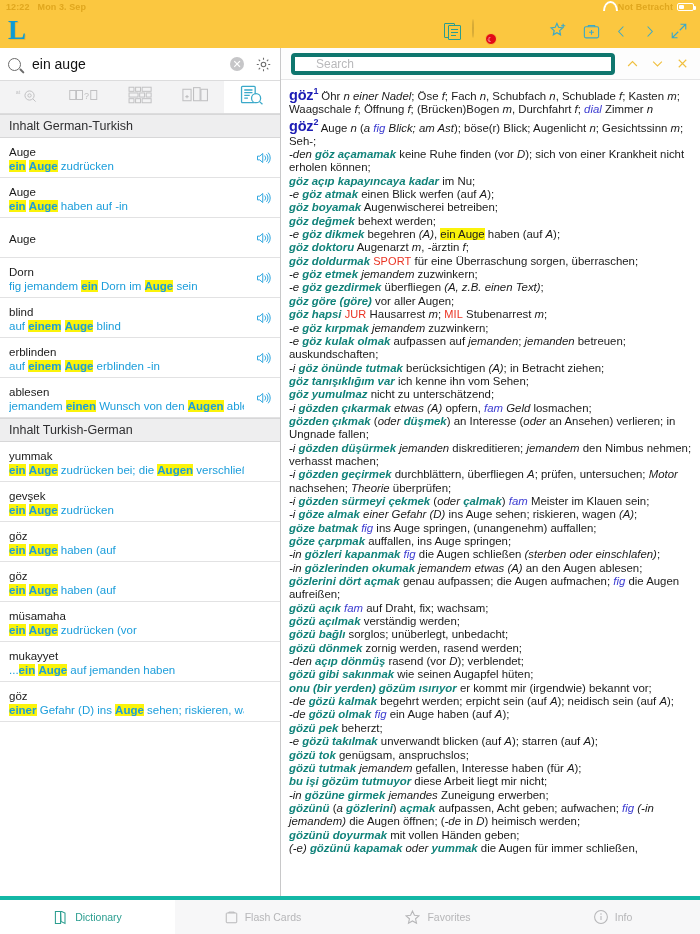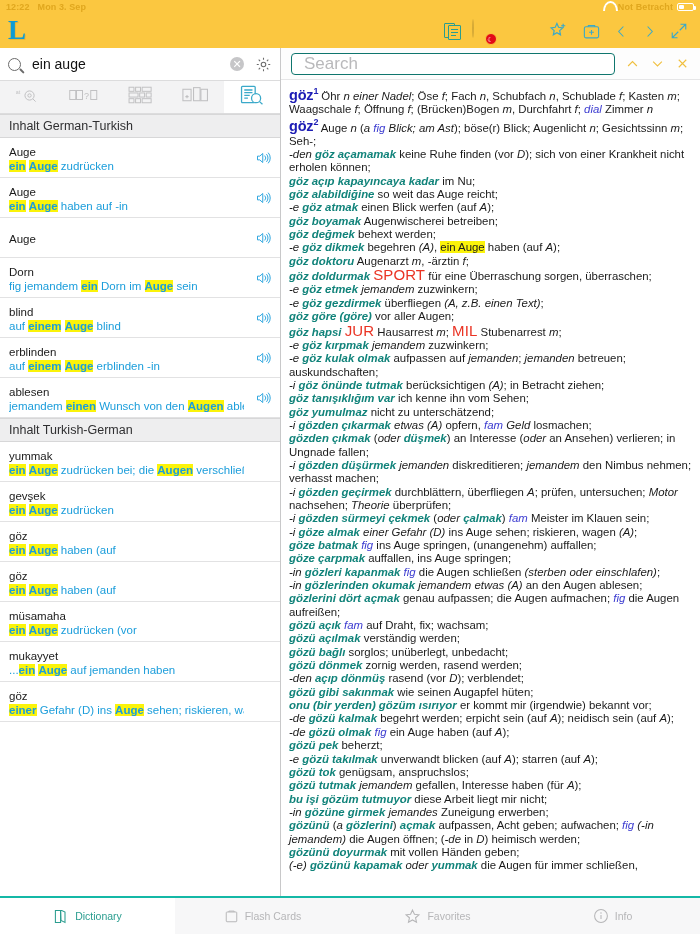--- a/index.html
+++ b/index.html
@@ -112,41 +112,41 @@
     width: 15px; height: 15px; color: #1b9ddb; cursor: pointer;
   }
 
   
   .right { flex: 1 1 auto; display: flex; flex-direction: column; background: #fff; min-width: 0;}
   .rsearch {
     height: 32px; flex: 0 0 32px; background: #fdfdfd; display: flex; align-items: center;
     padding: 0 10px 0 10px; gap: 10px; border-bottom: 1px solid #e6e6e7;
   }
   .rsearch input {
-    flex: 1 1 auto; height: 22px; border: 1px solid #0f766e; border-radius: 4px;
-    background: #fff; font-size: 17px; padding: 0 12px; outline: none; color:#333;
+    flex: 1 1 auto; height: 22px; border: 4px solid #0f766e; border-radius: 4px;
+    background: #fff; font-size: 12px; padding: 0 21px; outline: none; color:#333;
   }
   .rsearch input::placeholder { color: #b9b9bb; }
   .nav-ico { color: #f0c040; cursor: pointer; display:flex; align-items:center;}
 
   .article {
     flex: 1 1 auto; overflow: hidden; padding: 5px 8px 0 8px;
     font-size: 11.4px; line-height: 13.35px; color: #1a1a1a; position: relative;
   }
   .article p { margin: 0; }
   .hwd { color: #1d1db5; font-weight: bold; font-size: 14.5px; letter-spacing:-.2px;}
   .hwd sup { font-size: 9px; }
   .tr { color: #11837a; font-weight: bold; font-style: italic; }
   .it { font-style: italic; }
   .lbl { color: #3a3ad0; font-style: italic; }
-  .dom { color: #ea3323; font-size: 15px; letter-spacing:.1px;margin-top:44px;}
+  .dom { color: #ea3323; font-size: 11px; letter-spacing:.1px;margin-top:44px;}
 
   
   .tabbar {
-    height: 38px; flex: 0 0 38px; background: #f7f7f8; border-top: 2px solid #14b8a6;
+    height: 38px; flex: 0 0 38px; background: #f7f7f8; border-top: 4px solid #14b8a6;
     display: flex; align-items: stretch;
   }
   .tabbar .bt {
     flex: 1 1 0; display: flex; align-items: center; justify-content: center; gap: 6px;
     color: #b6b6b8; font-size: 10.5px; cursor: pointer;
   }
   .tabbar .bt.active { background: #ffffff; color: #2a9d8f; }
   .tabbar .bt .bico { display: flex; align-items: center; }
 </style>
 </head>
@@ -413,21 +413,20 @@
             </svg>
         </span>
       </div>
 
       <div class="article">
         <div id="article-body">
             <p><span class="hwd">göz<sup>1</sup></span> Öhr <span class="it">n einer Nadel</span>; Öse <span class="it">f</span>; Fach <span class="it">n</span>, Schubfach <span class="it">n</span>, Schublade <span class="it">f</span>; Kasten <span class="it">m</span>; Waagschale <span class="it">f</span>; Öffnung <span class="it">f</span>; (Brücken)Bogen <span class="it">m</span>, Durchfahrt <span class="it">f</span>; <span class="lbl">dial</span> Zimmer <span class="it">n</span></p>
             <p><span class="hwd">göz<sup>2</sup></span> Auge <span class="it">n</span> (<span class="it">a</span> <span class="lbl">fig</span> <span class="it">Blick; am Ast</span>); böse(r) Blick; Augenlicht <span class="it">n</span>; Gesichtssinn <span class="it">m</span>; Seh-;</p>
             <p><span class="it">-den</span> <span class="tr">göz açamamak</span> keine Ruhe finden (vor <span class="it">D</span>); sich von einer Krankheit nicht erholen können;</p>
             <p><span class="tr">göz açıp kapayıncaya kadar</span> im Nu;</p>
-            <p><span class="tr">göz alabildiğine</span> so weit das Auge reicht;</p>
             <p><span class="it">-e</span> <span class="tr">göz atmak</span> einen Blick werfen (auf <span class="it">A</span>);</p>
             <p><span class="tr">göz boyamak</span> Augenwischerei betreiben;</p>
             <p><span class="tr">göz değmek</span> behext werden;</p>
             <p><span class="it">-e</span> <span class="tr">göz dikmek</span> begehren <span class="it">(A)</span>, <mark>ein Auge</mark> haben (auf <span class="it">A</span>);</p>
             <p><span class="tr">göz doktoru</span> Augenarzt <span class="it">m</span>, -ärztin <span class="it">f</span>;</p>
             <p><span class="tr">göz doldurmak</span> <span class="dom">SPORT</span> für eine Überraschung sorgen, überraschen;</p>
             <p><span class="it">-e</span> <span class="tr">göz etmek</span> <span class="it">jemandem</span> zuzwinkern;</p>
             <p><span class="it">-e</span> <span class="tr">göz gezdirmek</span> überfliegen <span class="it">(A, z.B. einen Text)</span>;</p>
             <p><span class="tr">göz göre (göre)</span> vor aller Augen;</p>
             <p><span class="tr">göz hapsi</span> <span class="dom">JUR</span> Hausarrest <span class="it">m</span>; <span class="dom">MIL</span> Stubenarrest <span class="it">m</span>;</p>

